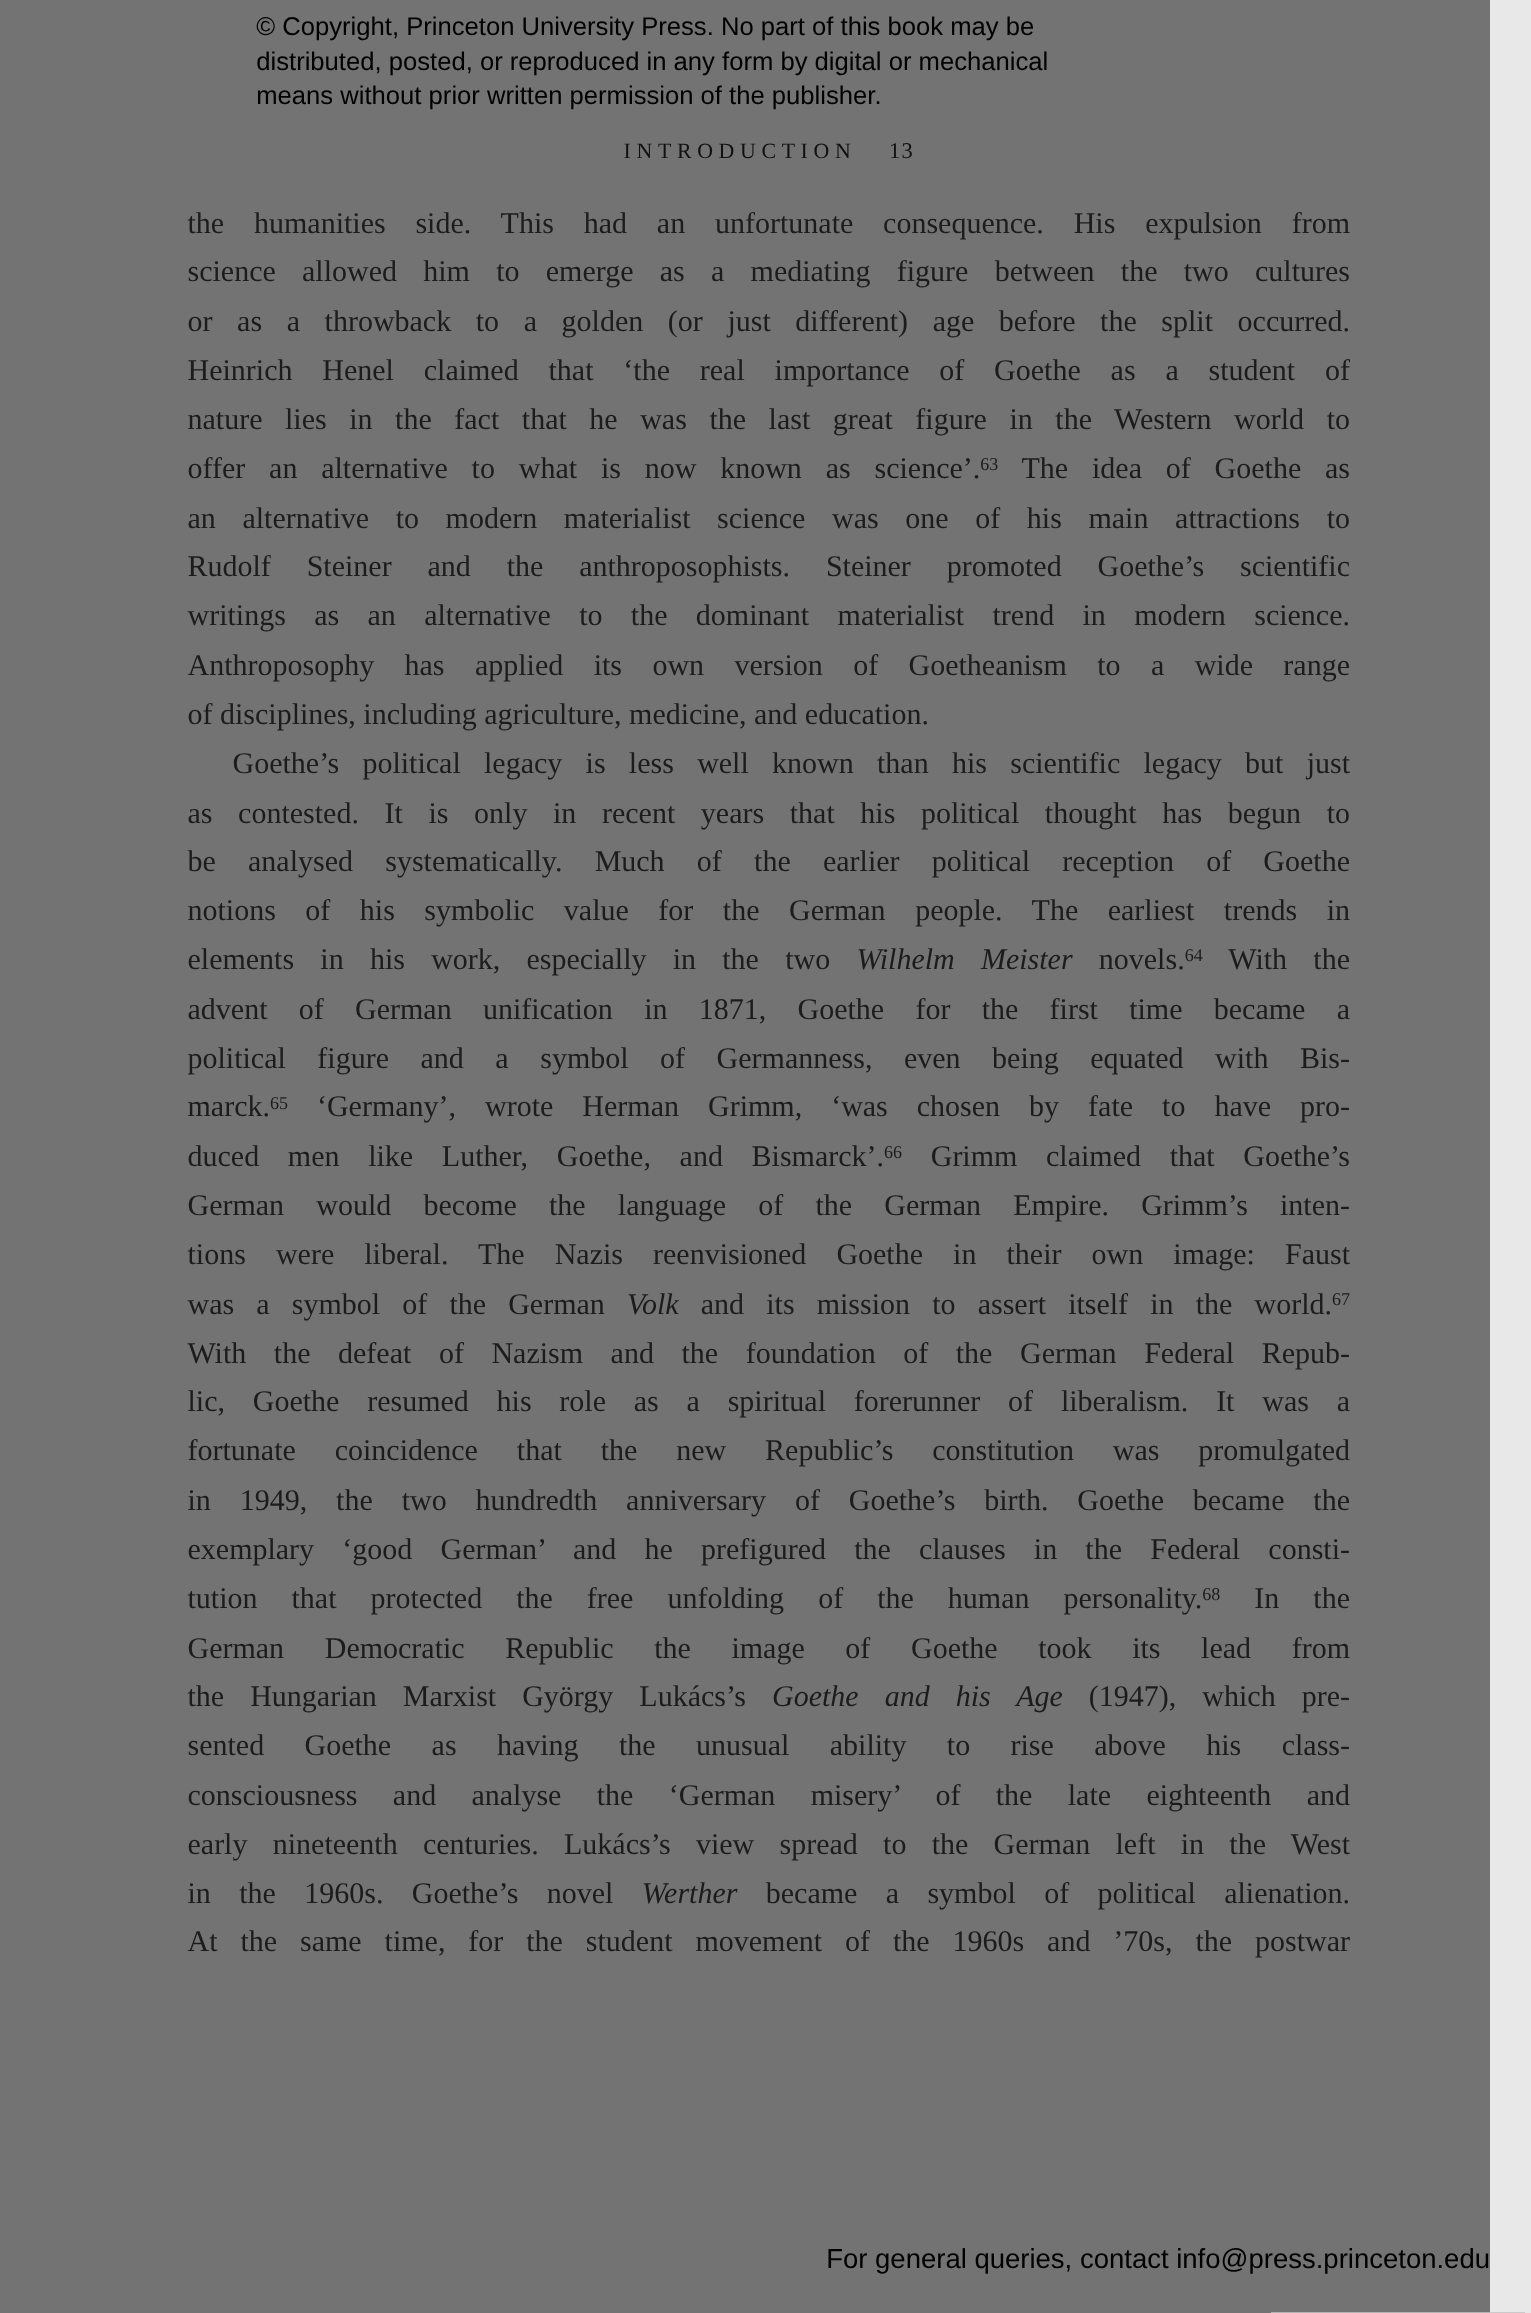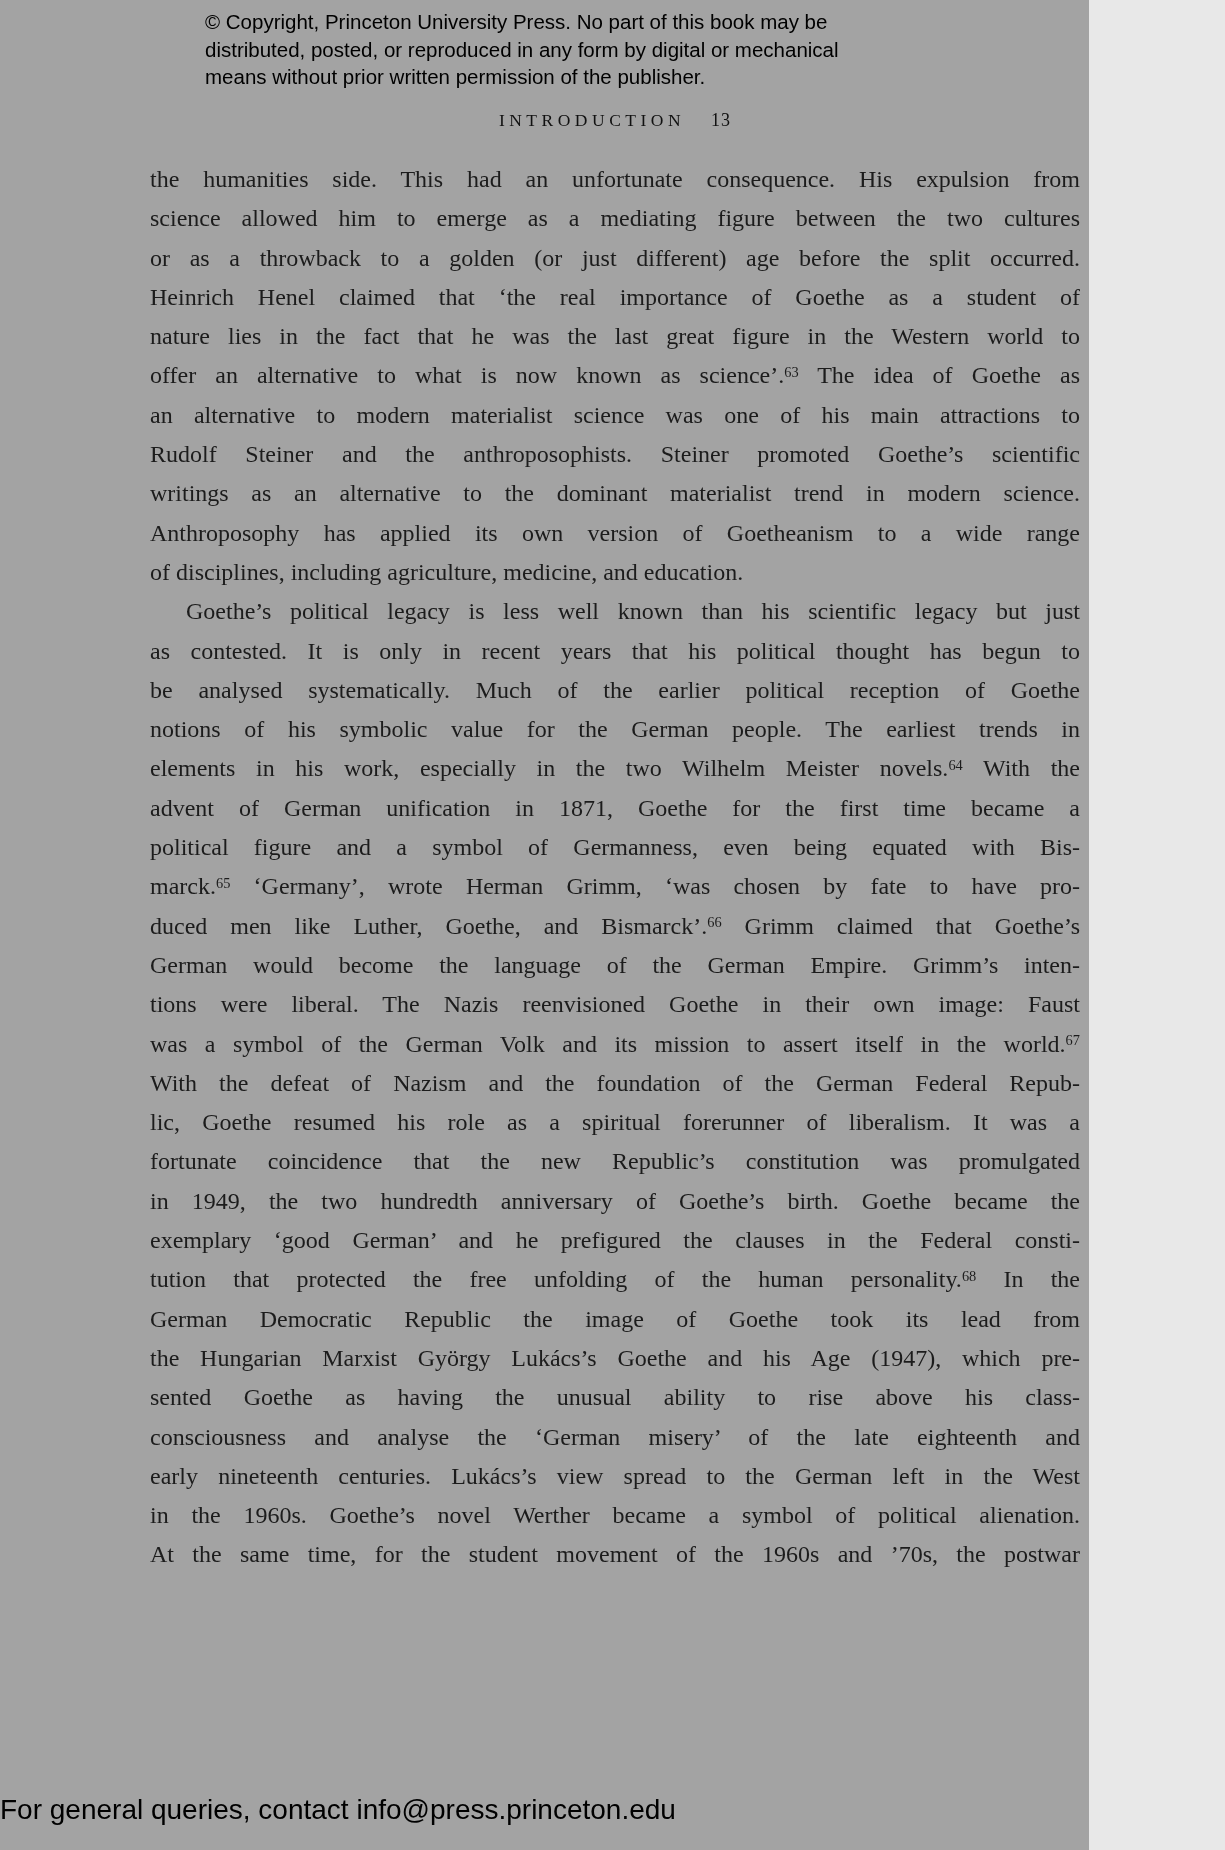--- a/index.html
+++ b/index.html
@@ -2,23 +2,23 @@
 <html><head>
 <meta charset="utf-8">
 <style>
   html, body {
     margin: 0;
     padding: 0;
     background: #e8e8e8;
   }
   .page {
     position: relative;
-    width: 1089px;
+    width: 1192px;
     height: 1850px;
-    background: #a3a3a3;
+    background: #737373;
     color: #1b1b1b;
     overflow: hidden;
   }
   
   .copyright {
     position: absolute;
     left: 205px;
     top: 8px;
     width: 740px;
     font-family: "Liberation Sans", sans-serif;
@@ -68,30 +68,31 @@
     padding-left: 36px;
   }
   .body-text sup {
     font-size: 60%;
     line-height: 0;
     position: relative;
     top: -0.45em;
     vertical-align: baseline;
   }
   .body-text .it {
+    font-style: italic;
   }
   
   .page-footer {
     position: absolute;
     left: 0;
     top: 1794px;
     width: 100%;
-    text-align: left;
+    text-align: right;
     font-family: "Liberation Sans", sans-serif;
-    font-size: 28px;
+    font-size: 22px;
     color: #000000;
   }
 </style>
 </head>
 <body>
 
 <div class="page">
 
   <header class="copyright">
     <div>© Copyright, Princeton University Press. No part of this book may be</div>

